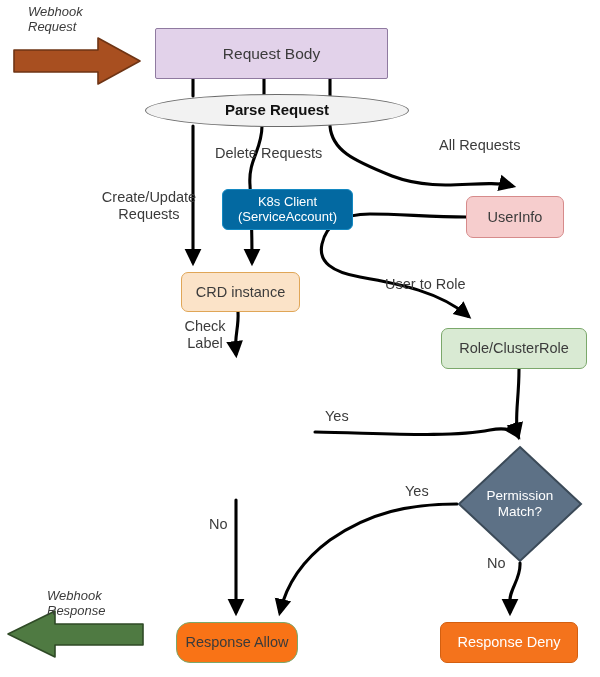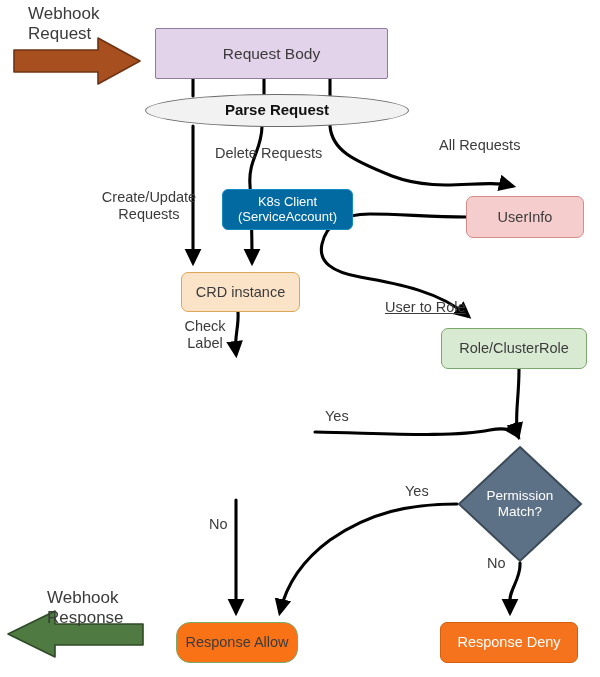--- a/index.html
+++ b/index.html
@@ -59,21 +59,21 @@
     left: 222px; top: 189px;
     width: 131px; height: 41px;
     background: #0369a1;
     border-color: #1489c2;
     border-radius: 6px;
     color: #ffffff;
     font-size: 13px;
   }
   .box-userinfo {
     left: 466px; top: 196px;
-    width: 118px; height: 42px;
+    width: 98px; height: 42px;
     background: #f6cdcd;
     border-color: #d68b8b;
     border-radius: 7px;
     color: #3b3b3b;
     font-size: 14.5px;
   }
   .box-crd-instance {
     left: 181px; top: 272px;
     width: 119px; height: 40px;
     background: #fbe3c8;
@@ -168,35 +168,36 @@
     position: absolute;
     color: #3b3b3b;
     font-size: 14.5px;
     white-space: pre-line;
     line-height: 1.18;
     z-index: 6;
   }
   .el-create-update { left: 93px; top: 189px; width: 112px; text-align: center; }
   .el-delete-requests { left: 215px; top: 145px; }
   .el-all-requests { left: 439px; top: 137px; text-align: right; }
-  .el-user-to-role { left: 385px; top: 299px; text-decoration: underline; }
+  .el-user-to-role { left: 385px; top: 276px; }
   .el-check-label { left: 177px; top: 318px; width: 56px; text-align: center; }
   .el-yes-crd { left: 325px; top: 408px; }
   .el-no-crd { left: 209px; top: 516px; }
   .el-yes-perm { left: 405px; top: 483px; }
   .el-no-perm { left: 487px; top: 555px; }
 
   
   .block-arrow-label {
     position: absolute;
     color: #3b3b3b;
-    font-size: 17px;
+    font-size: 13px;
     white-space: pre-line;
     line-height: 1.16;
     z-index: 6;
+    font-style: italic;
   }
   .bal-webhook-request { left: 28px; top: 4px; }
   .bal-webhook-response { left: 47px; top: 588px; }
   .block-arrow-svg {
     position: absolute;
     z-index: 4;
   }
   .ba-request { left: 12px; top: 36px; }
   .ba-response { left: 5px; top: 608px; }
 </style>

